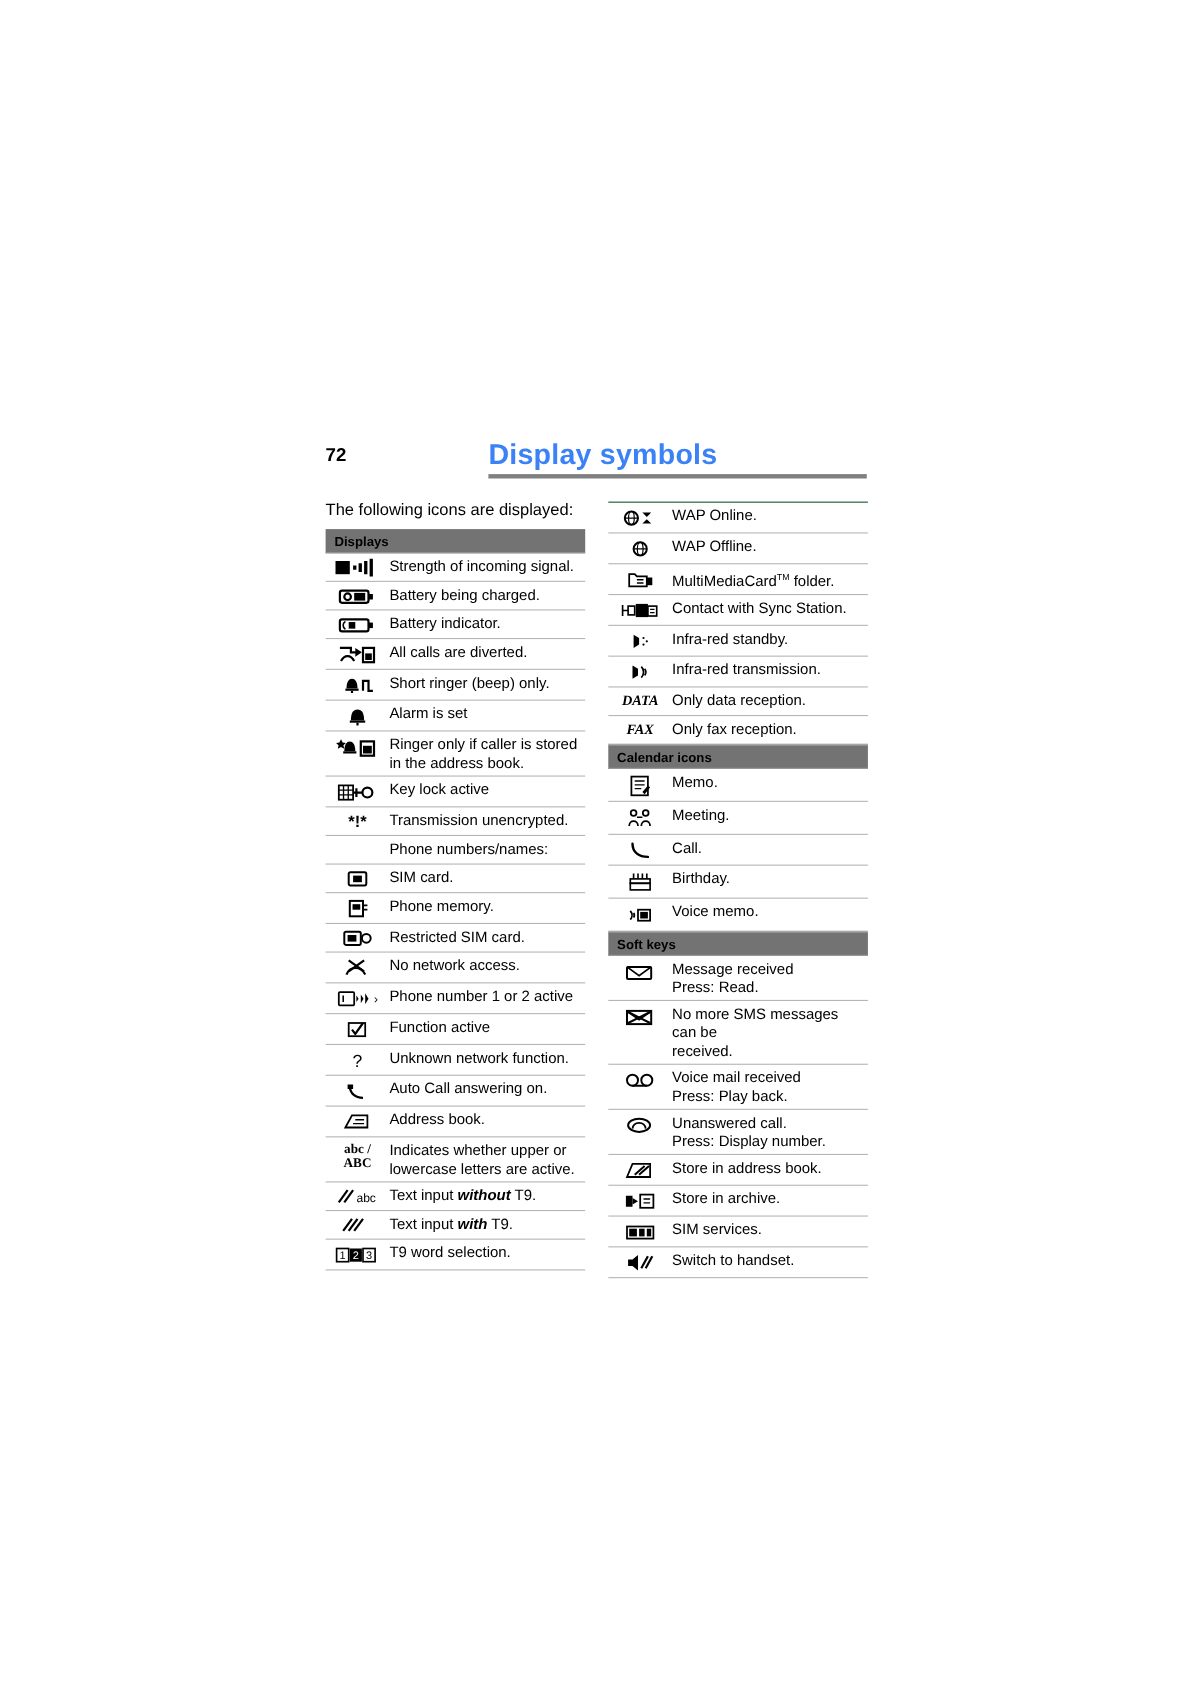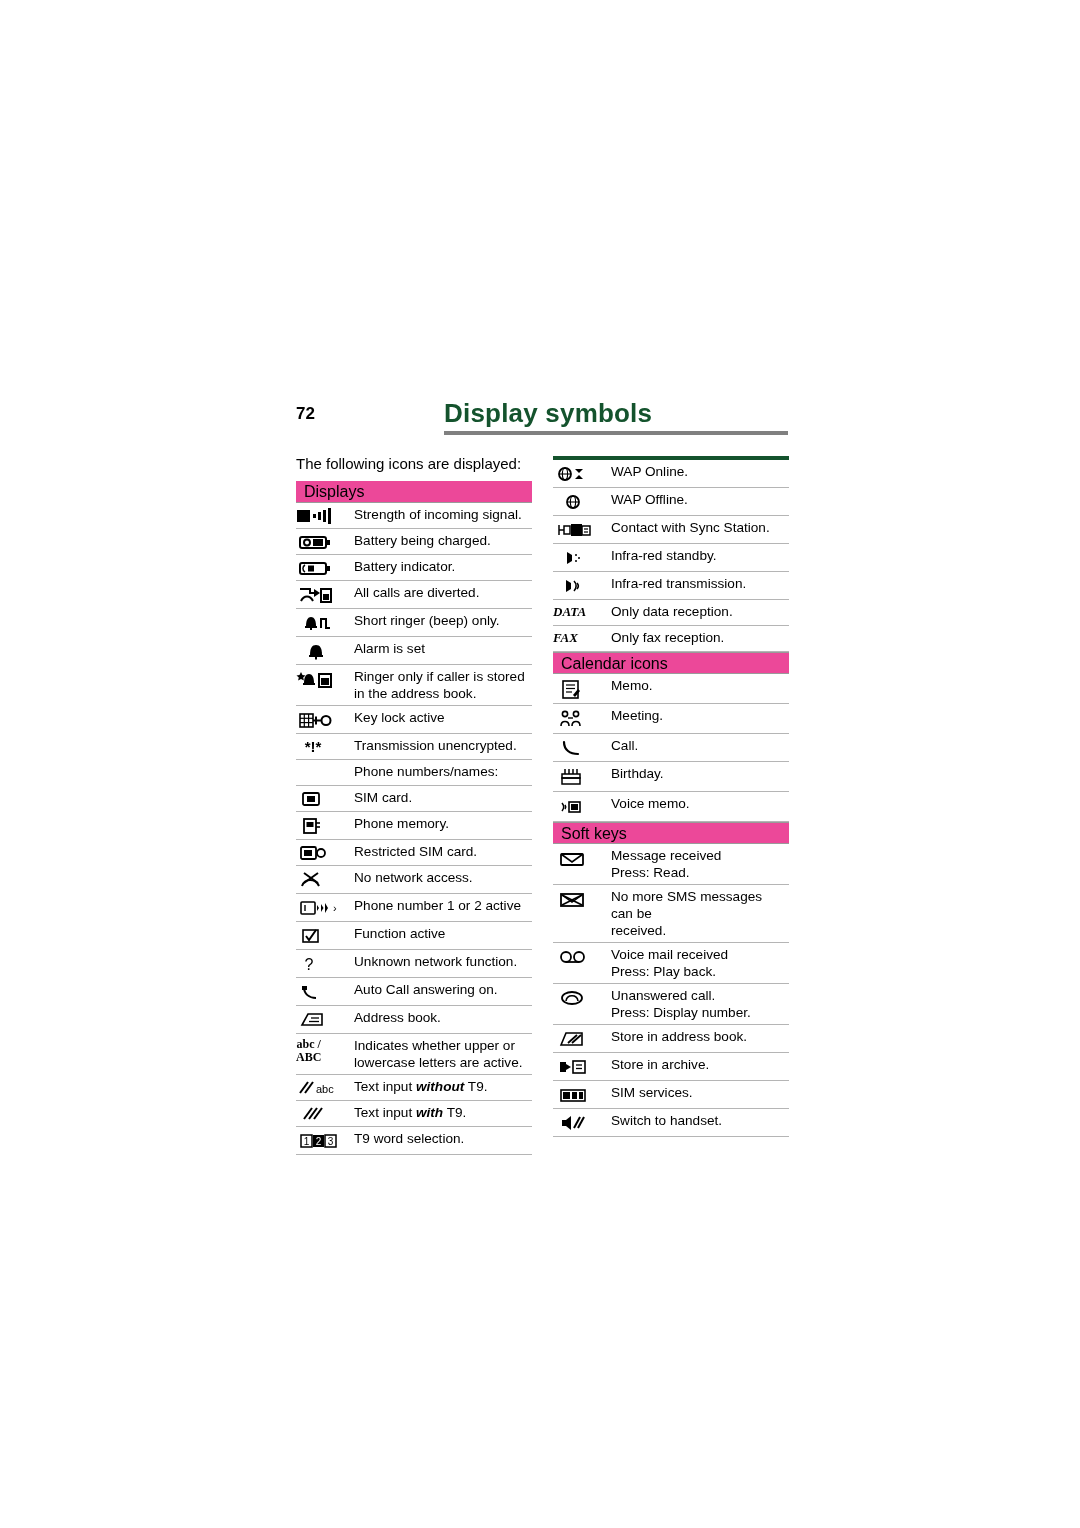--- a/index.html
+++ b/index.html
@@ -36,21 +36,21 @@
     font-weight: bold;
     letter-spacing: 0px;
     color: #000;
   }
   .chapter-title {
     position: absolute;
     left: 148px;
     top: 0px;
     font-size: 26px;
     font-weight: bold;
-    color: #14532d;
+    color: #3b82f6;
     letter-spacing: 0.2px;
     white-space: nowrap;
   }
   .header-rule {
     position: absolute;
     left: 148px;
     top: 33px;
     width: 344px;
     height: 4px;
     background: #808080;
@@ -65,43 +65,44 @@
   }
   
   .col {
     position: absolute;
     width: 236px;
   }
   .col-left { left: 296px; top: 481px; }
   .col-right { left: 553px; top: 456px; }
 
   .section-head {
-    background: #ec4899;
-    font-size: 16px;
-    font-weight: normal;
+    background: #737373;
+    font-size: 12px;
+    font-weight: bold;
     padding: 4px 6px 4px 8px;
     border-bottom: 1px solid #9a9a9a;
     box-sizing: border-box;
     height: 22px;
     line-height: 14px;
   }
   .row {
     display: flex;
     align-items: flex-start;
     border-bottom: 1px solid #b5b5b5;
     min-height: 26px;
     box-sizing: border-box;
     padding: 3px 0 3px 0;
   }
   .row.noicon { }
   .icon-cell {
     width: 58px;
     min-width: 58px;
     display: flex;
     align-items: center;
+    justify-content: center;
     padding-top: 1px;
   }
   .label-cell {
     font-size: 13.6px;
     line-height: 17px;
     padding-right: 2px;
     flex: 1;
   }
   .label-cell b { font-weight: bold; font-style: italic; }
   .tm { font-size: 8px; vertical-align: super; }
@@ -392,21 +393,21 @@
           <text x="34.5" y="14" font-family="Liberation Sans, sans-serif" font-size="10" text-anchor="middle" fill="#000">3</text>
         </svg>
       </div>
       <div class="label-cell">T9 word selection.</div>
     </div>
 
   </div>
 
   <div class="col col-right">
 
-    <div class="row" style="border-top:4px solid #14532d;">
+    <div class="row" style="border-top:1px solid #14532d;">
       <div class="icon-cell">
         <svg width="40" height="20" viewBox="0 0 40 20">
           <circle cx="12" cy="10" r="6" fill="none" stroke="#000" stroke-width="1.8"></circle>
           <ellipse cx="12" cy="10" rx="2.6" ry="6" fill="none" stroke="#000" stroke-width="1.1"></ellipse>
           <line x1="6" y1="10" x2="18" y2="10" stroke="#000" stroke-width="1.1"></line>
           <polygon points="22,5 30,5 26,9" fill="#000"></polygon>
           <polygon points="22,15 30,15 26,11" fill="#000"></polygon>
         </svg>
       </div>
       <div class="label-cell">WAP Online.</div>
@@ -416,20 +417,31 @@
       <div class="icon-cell">
         <svg width="40" height="20" viewBox="0 0 40 20">
           <circle cx="20" cy="10" r="6" fill="none" stroke="#000" stroke-width="1.8"></circle>
           <ellipse cx="20" cy="10" rx="2.6" ry="6" fill="none" stroke="#000" stroke-width="1.1"></ellipse>
           <line x1="14" y1="10" x2="26" y2="10" stroke="#000" stroke-width="1.1"></line>
         </svg>
       </div>
       <div class="label-cell">WAP Offline.</div>
     </div>
 
+    <div class="row">
+      <div class="icon-cell">
+        <svg width="40" height="20" viewBox="0 0 40 20">
+          <path d="M10 16 L10 5 L15 5 L17 7 L26 7 L26 16 Z" fill="none" stroke="#000" stroke-width="1.6"></path>
+          <line x1="17" y1="10" x2="23" y2="10" stroke="#000" stroke-width="1.4"></line>
+          <line x1="17" y1="13" x2="23" y2="13" stroke="#000" stroke-width="1.4"></line>
+          <rect x="26" y="8" width="5" height="7" fill="#000"></rect>
+        </svg>
+      </div>
+      <div class="label-cell"><span>MultiMediaCard</span><span class="tm">TM</span><span> folder.</span></div>
+    </div>
 
     <div class="row">
       <div class="icon-cell">
         <svg width="44" height="20" viewBox="0 0 44 20">
           <path d="M6 5 L6 15" stroke="#000" stroke-width="1.5"></path>
           <path d="M6 10 L11 10" stroke="#000" stroke-width="1.5"></path>
           <rect x="11" y="6" width="6" height="8" fill="none" stroke="#000" stroke-width="1.5"></rect>
           <rect x="18" y="4" width="11" height="12" fill="#000"></rect>
           <rect x="29" y="6" width="8" height="9" fill="none" stroke="#000" stroke-width="1.5"></rect>
           <line x1="31" y1="9" x2="35" y2="9" stroke="#000" stroke-width="1.2"></line>

